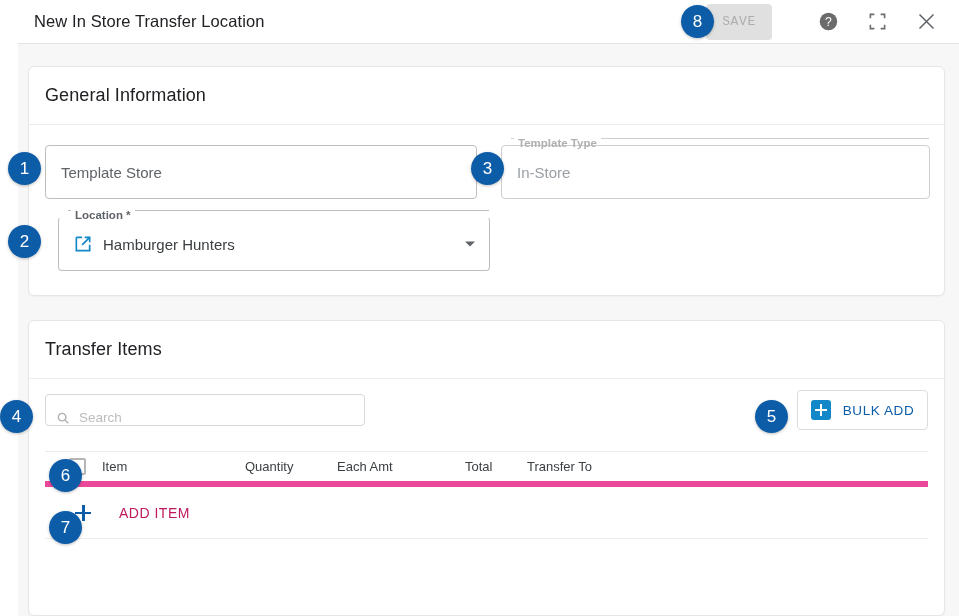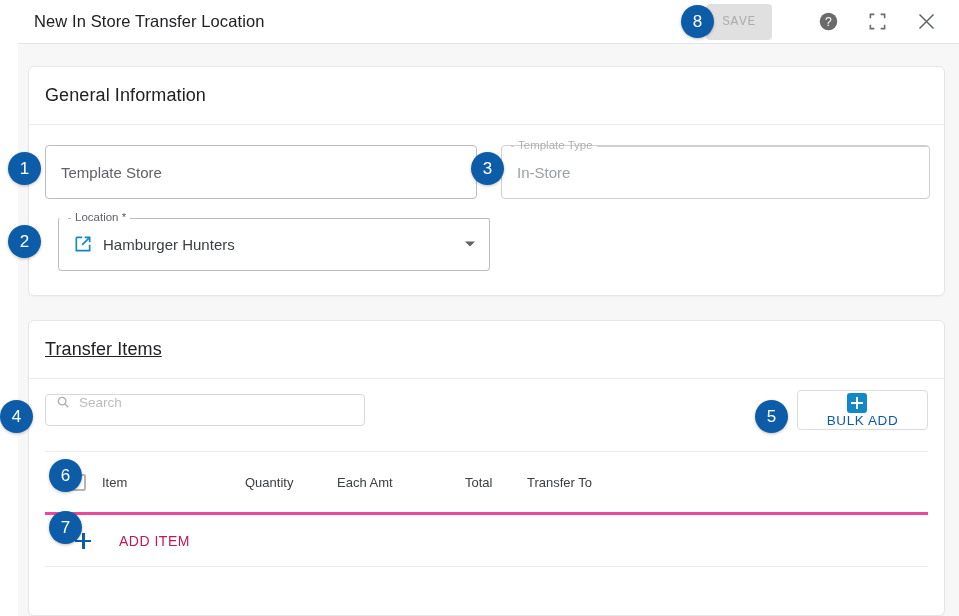--- a/index.html
+++ b/index.html
@@ -90,21 +90,20 @@
     left: 28px;
     top: 66px;
     width: 917px;
     height: 230px;
   }
   #card-items {
     left: 28px;
     top: 320px;
     width: 917px;
     height: 296px;
-    text-decoration: underline;
   }
   .card-header {
     height: 58px;
     display: flex;
     align-items: center;
     border-bottom: 1px solid #ececec;
     box-sizing: border-box;
   }
   .card-title {
     font-size: 18px;
@@ -127,22 +126,22 @@
   .field.notched {
     border-top-color: transparent;
   }
   .field .notch {
     position: absolute;
     top: -8px;
     left: 9px;
     right: 0;
     height: 16px;
     display: flex;
-    align-items: center;
     pointer-events: none;
+    font-weight: bold;
   }
   .field .notch .seg-left {
     width: 3px;
     height: 1px;
     background: #bdbdbd;
   }
   .field .notch .lbl {
     font-size: 11.5px;
     padding: 0 4px;
     white-space: nowrap;
@@ -208,21 +207,21 @@
     align-items: center;
     box-sizing: border-box;
   }
   .search-box {
     margin-left: 16px;
     width: 320px;
     height: 32px;
     border: 1px solid #d8d8d8;
     border-radius: 4px;
     display: flex;
-    align-items: flex-start;
+    align-items: flex-end;
     background: #fff;
     box-sizing: border-box;
   }
   .search-icon { margin-left: 10px; display:flex; align-items:center; }
   .search-ph {
     font-size: 13.5px;
     color: #bcbcbc;
     margin-left: 9px;
   }
   .bulk-add-btn {
@@ -231,21 +230,20 @@
     height: 40px;
     min-width: 131px;
     border: 1px solid #dcdcdc;
     border-radius: 4px;
     background: #fff;
     display: flex;
     align-items: center;
     justify-content: center;
     cursor: pointer;
     box-sizing: border-box;
-    flex-direction: column;
   }
   .bulk-plus {
     width: 20px;
     height: 20px;
     border-radius: 3px;
     background: #1288c8;
     position: relative;
     margin-right: 12px;
     flex: none;
   }
@@ -264,25 +262,25 @@
 
   
   .table-wrap {
     position: absolute;
     left: 16px;
     top: 130px;
     right: 16px;
     bottom: 0;
   }
   .thead {
-    height: 64px;
+    height: 36px;
     display: flex;
     align-items: center;
     border-top: 1px solid #ececec;
-    border-bottom: 3px solid #ec4899;
+    border-bottom: 6px solid #ec4899;
     box-sizing: border-box;
   }
   .th {
     font-size: 13px;
     color: #3c4043;
     white-space: nowrap;
     box-sizing: border-box;
   }
   .cb-cell { width: 57px; display: flex; align-items: center; padding-left: 24px; box-sizing: border-box;}
   .checkbox {

